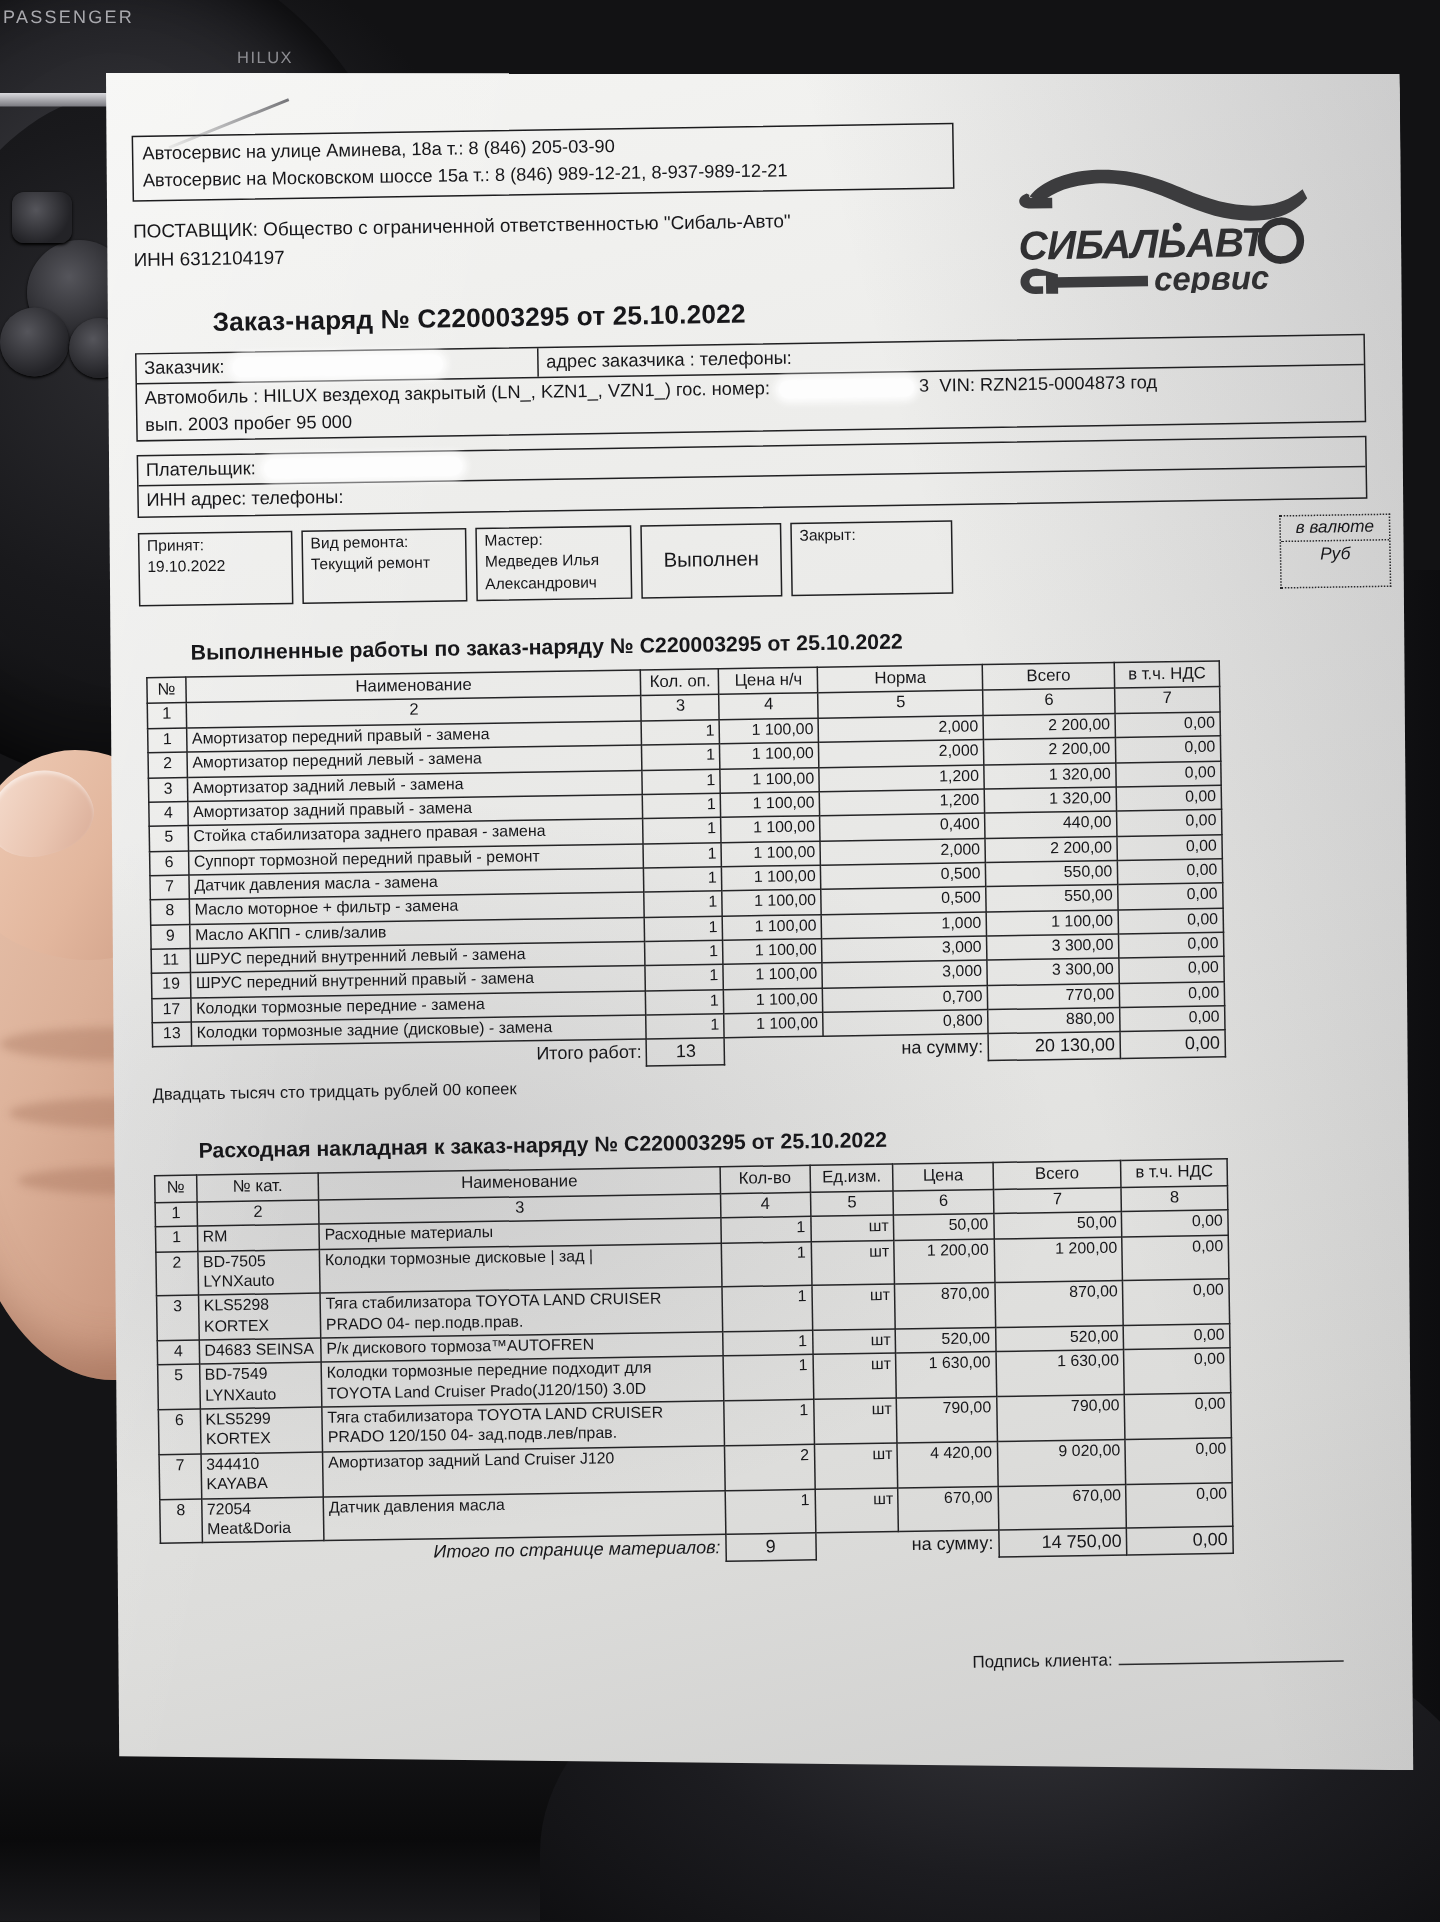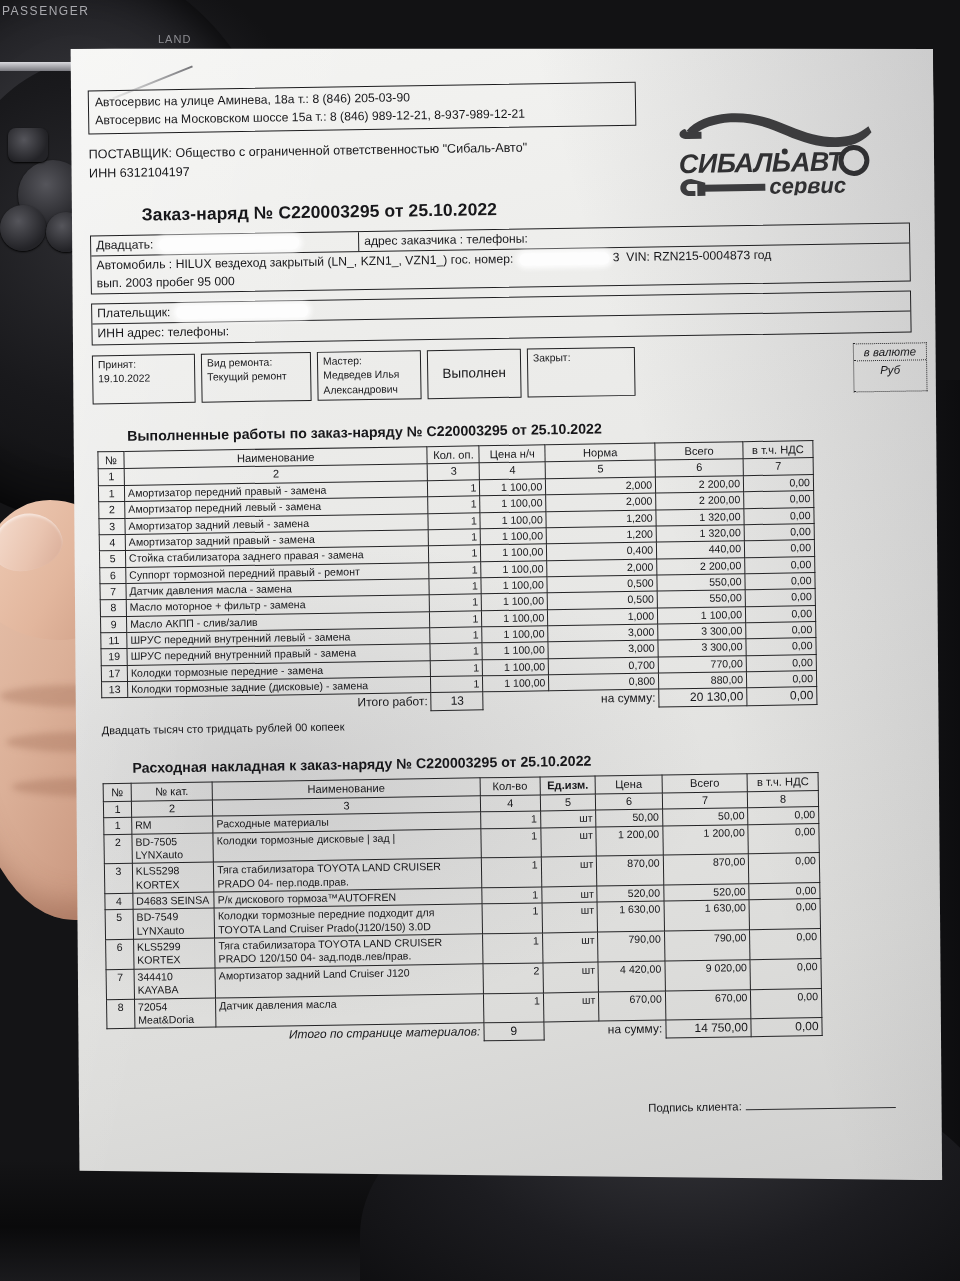--- a/index.html
+++ b/index.html
@@ -209,21 +209,21 @@
 </style>
 </head>
 <body>
 
 <div class="bg">
   <div class="bg-dash"></div>
   <div class="bg-wheel"></div>
   <div class="bg-wheel2"></div>
   <div class="bg-chrome"></div>
   <span class="bg-label-passenger">PASSENGER</span>
-  <span class="bg-label-auto">LAND</span>
+  <span class="bg-label-auto">HILUX</span>
   <div class="bg-ctrl" style="left:18px;top:160px;width:70px;height:70px;"></div>
   <div class="bg-ctrl" style="left:0px;top:205px;width:46px;height:46px;"></div>
   <div class="bg-ctrl" style="left:46px;top:212px;width:40px;height:40px;"></div>
   <div class="bg-ctrl" style="left:8px;top:128px;width:40px;height:34px;border-radius:8px;"></div>
   <div class="bg-right"></div>
   <div class="bg-lower"></div>
   <div class="bg-seat"></div>
 </div>
 
 <div class="hand">
@@ -263,21 +263,21 @@
       <span>Общество с ограниченной ответственностью "Сибаль-Авто"</span>
     </div>
     <div>ИНН 6312104197</div>
   </div>
 
   <div class="doc-title">Заказ-наряд № С220003295 от 25.10.2022</div>
 
   <div class="pbox" style="width:820px;">
     <div class="row">
       <div class="cell cell-div" style="width:268px;">
-        <span>Двадцать:</span>
+        <span>Заказчик:</span>
         <span class="redact r1"></span>
       </div>
       <div class="cell" style="flex:1;">адрес заказчика :  телефоны:</div>
     </div>
     <div class="row">
       <div class="cell" style="flex:1;">
         <div>
           <span>Автомобиль :</span>
           <span>HILUX вездеход закрытый (LN_, KZN1_, VZN1_)  гос. номер:</span>
           <span class="redact r3"></span><span>3</span>
@@ -486,21 +486,21 @@
 
   <div class="sect-title">Расходная накладная к заказ-наряду №  С220003295 от 25.10.2022</div>
 
   <table class="doc">
     <thead>
       <tr>
         <th style="width:26px;">№</th>
         <th style="width:76px;">№ кат.</th>
         <th style="width:250px;">Наименование</th>
         <th style="width:56px;">Кол-во</th>
-        <th style="width:52px;font-weight:bold;">Ед.изм.</th>
+        <th style="width:52px;">Ед.изм.</th>
         <th style="width:62px;">Цена</th>
         <th style="width:80px;">Всего</th>
         <th style="width:66px;">в т.ч. НДС</th>
       </tr>
       <tr class="colnum">
         <td>1</td>
         <td>2</td>
         <td>3</td>
         <td>4</td>
         <td>5</td>

